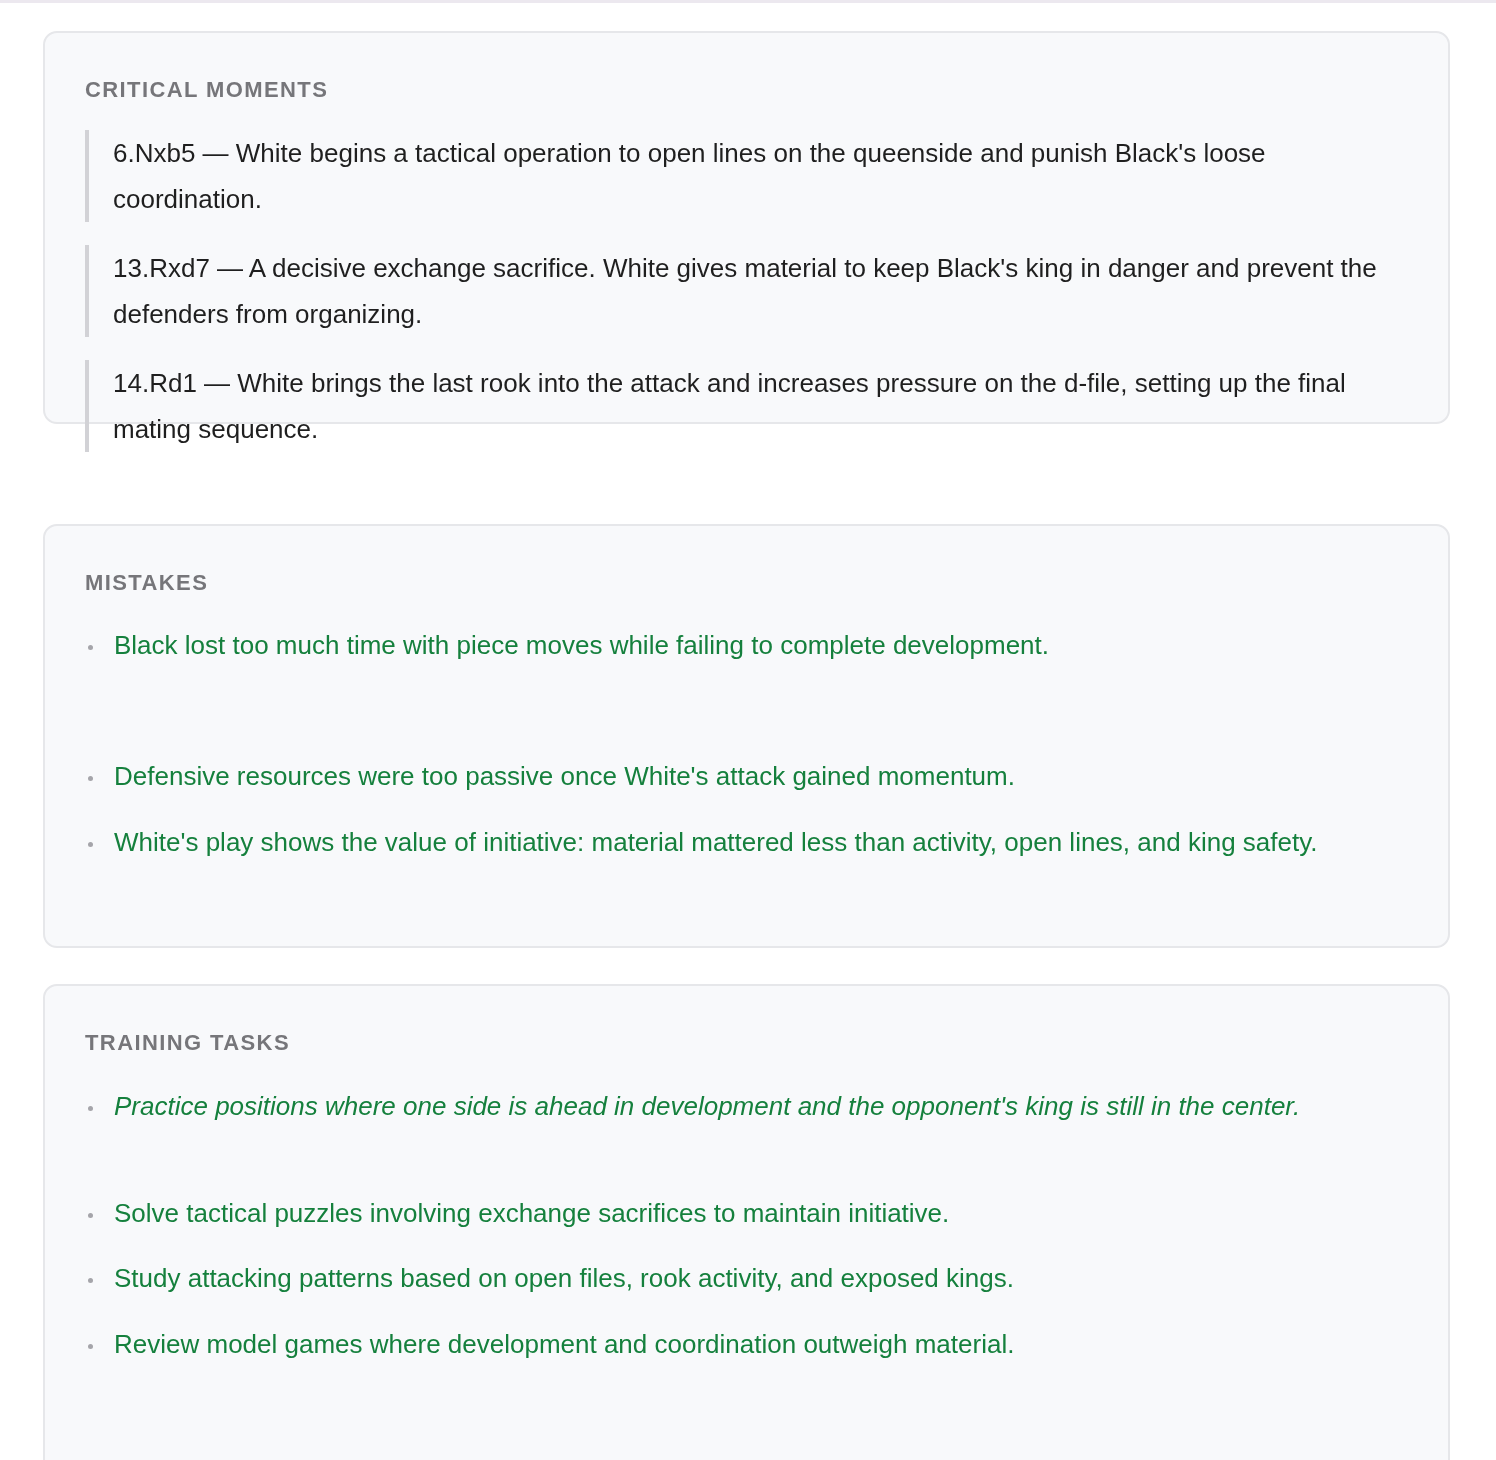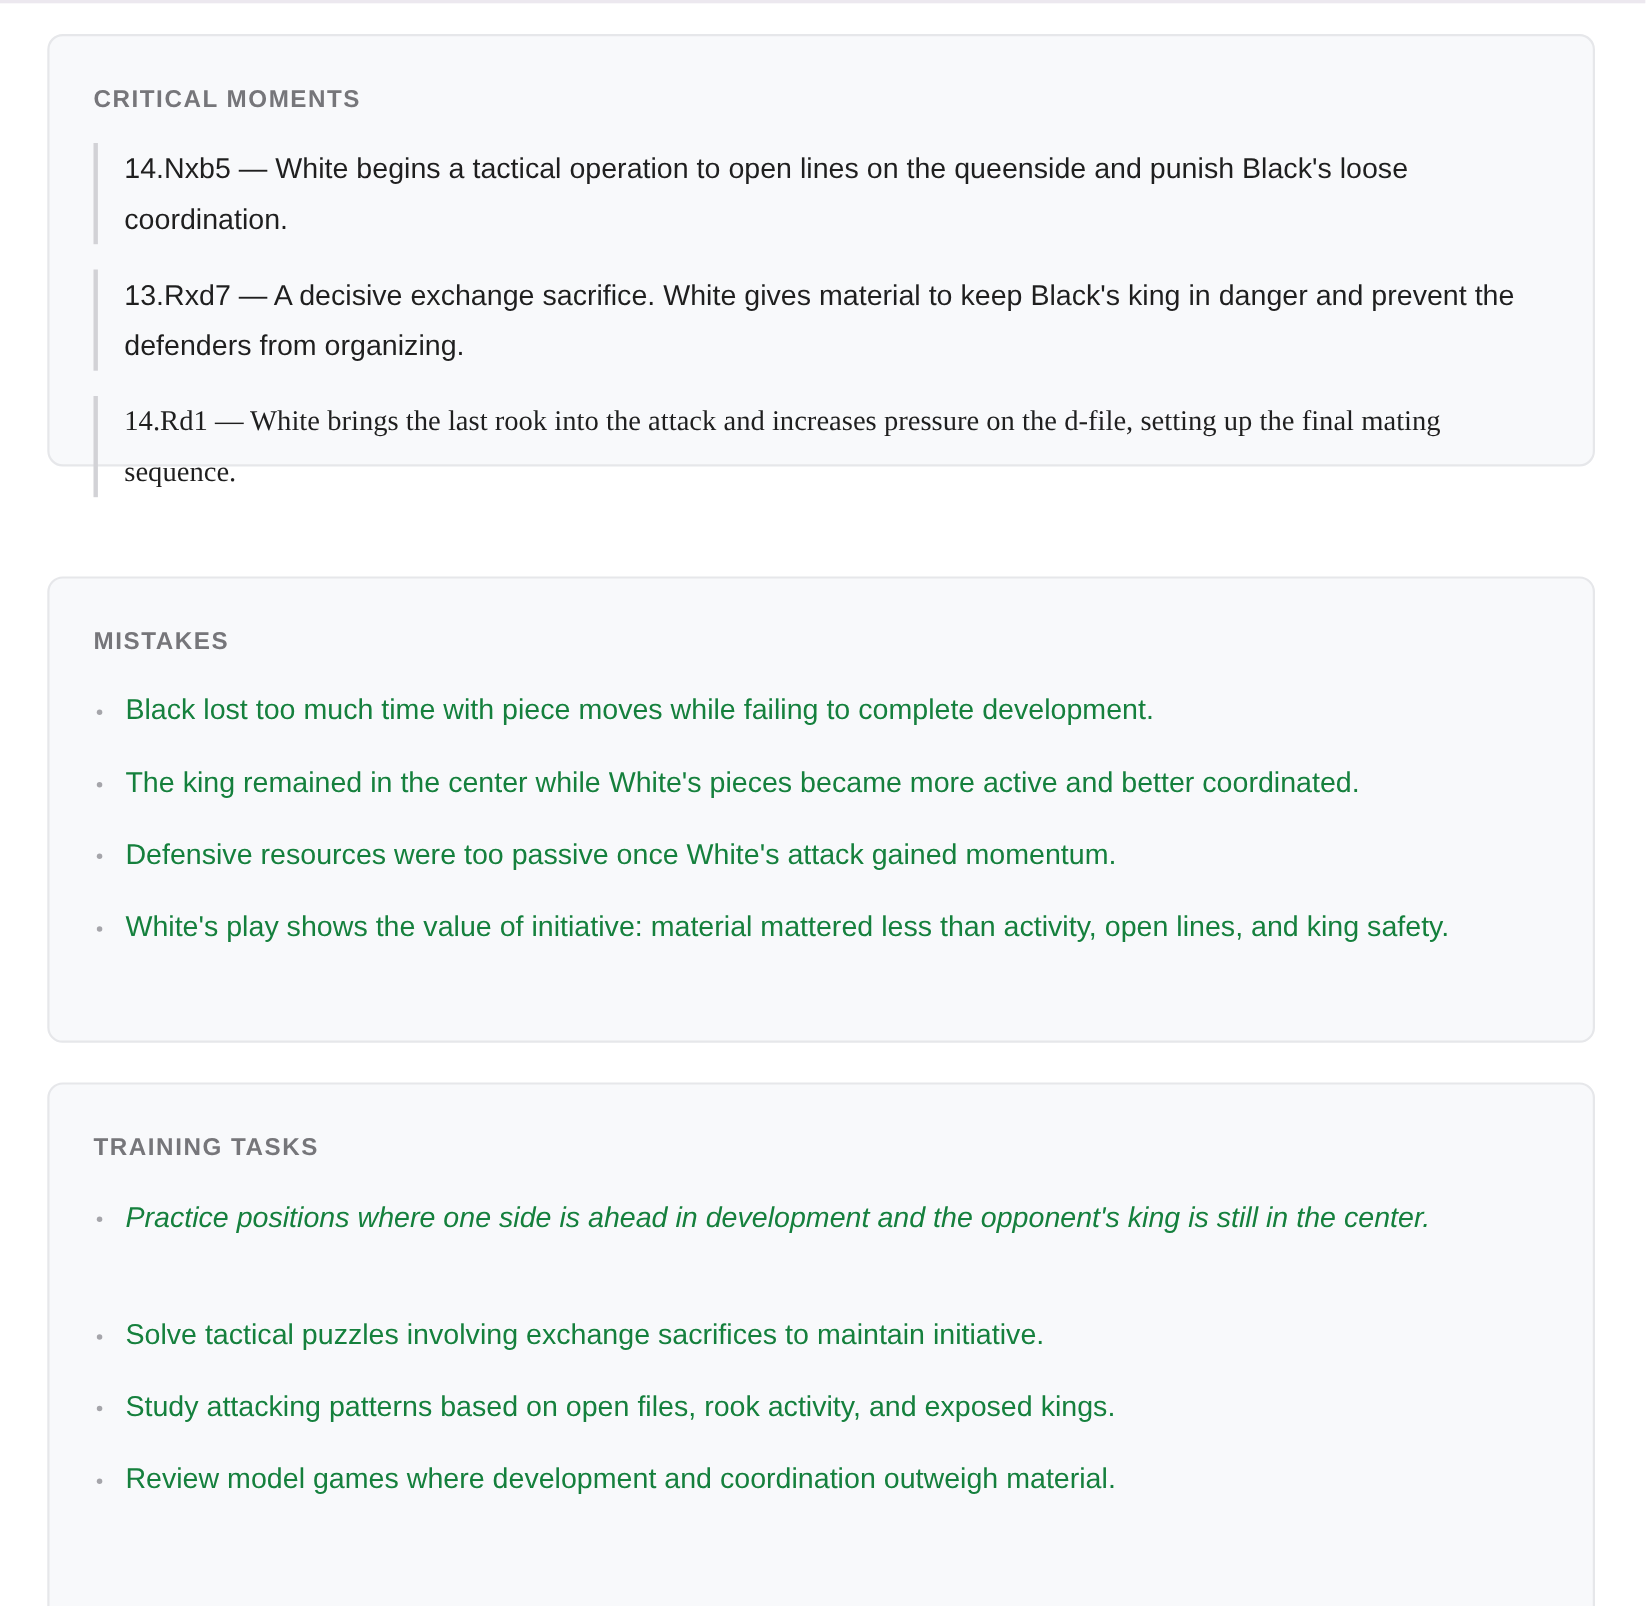--- a/index.html
+++ b/index.html
@@ -32,34 +32,30 @@
       width: 5px; height: 5px; border-radius: 50%; background: #a5a5aa;
     }
   </style>
 </head>
 <body>
 
 <div class="top-rule"></div>
 
 <section class="card" style="top:31px; height:393px;">
   <h2 class="card-title" style="top:44px;">Critical Moments</h2>
-  <blockquote class="moment" style="top:97px;">14.Nxb5 — White begins a tactical operation to open lines on the queenside and punish Black's loose coordination.</blockquote>
+  <blockquote class="moment" style="top:97px;">6.Nxb5 — White begins a tactical operation to open lines on the queenside and punish Black's loose coordination.</blockquote>
   <blockquote class="moment" style="top:212px;">13.Rxd7 — A decisive exchange sacrifice. White gives material to keep Black's king in danger and prevent the defenders from organizing.</blockquote>
-  <blockquote class="moment" style="top:327px;font-family:Liberation Serif, serif;">14.Rd1 — White brings the last rook into the attack and increases pressure on the d-file, setting up the final mating sequence.</blockquote>
+  <blockquote class="moment" style="top:327px;">14.Rd1 — White brings the last rook into the attack and increases pressure on the d-file, setting up the final mating sequence.</blockquote>
 </section>
 
 <section class="card" style="top:524px; height:424px;">
   <h2 class="card-title" style="top:44px;">Mistakes</h2>
   <div class="bullet-item" style="top:97px;">
     <span class="bullet-dot"></span>
     <span>Black lost too much time with piece moves while failing to complete development.</span>
-  </div>
-  <div class="bullet-item" style="top:163px;">
-    <span class="bullet-dot"></span>
-    <span>The king remained in the center while White's pieces became more active and better coordinated.</span>
   </div>
   <div class="bullet-item" style="top:228px;">
     <span class="bullet-dot"></span>
     <span>Defensive resources were too passive once White's attack gained momentum.</span>
   </div>
   <div class="bullet-item" style="top:294px;">
     <span class="bullet-dot"></span>
     <span>White's play shows the value of initiative: material mattered less than activity, open lines, and king safety.</span>
   </div>
 </section>

